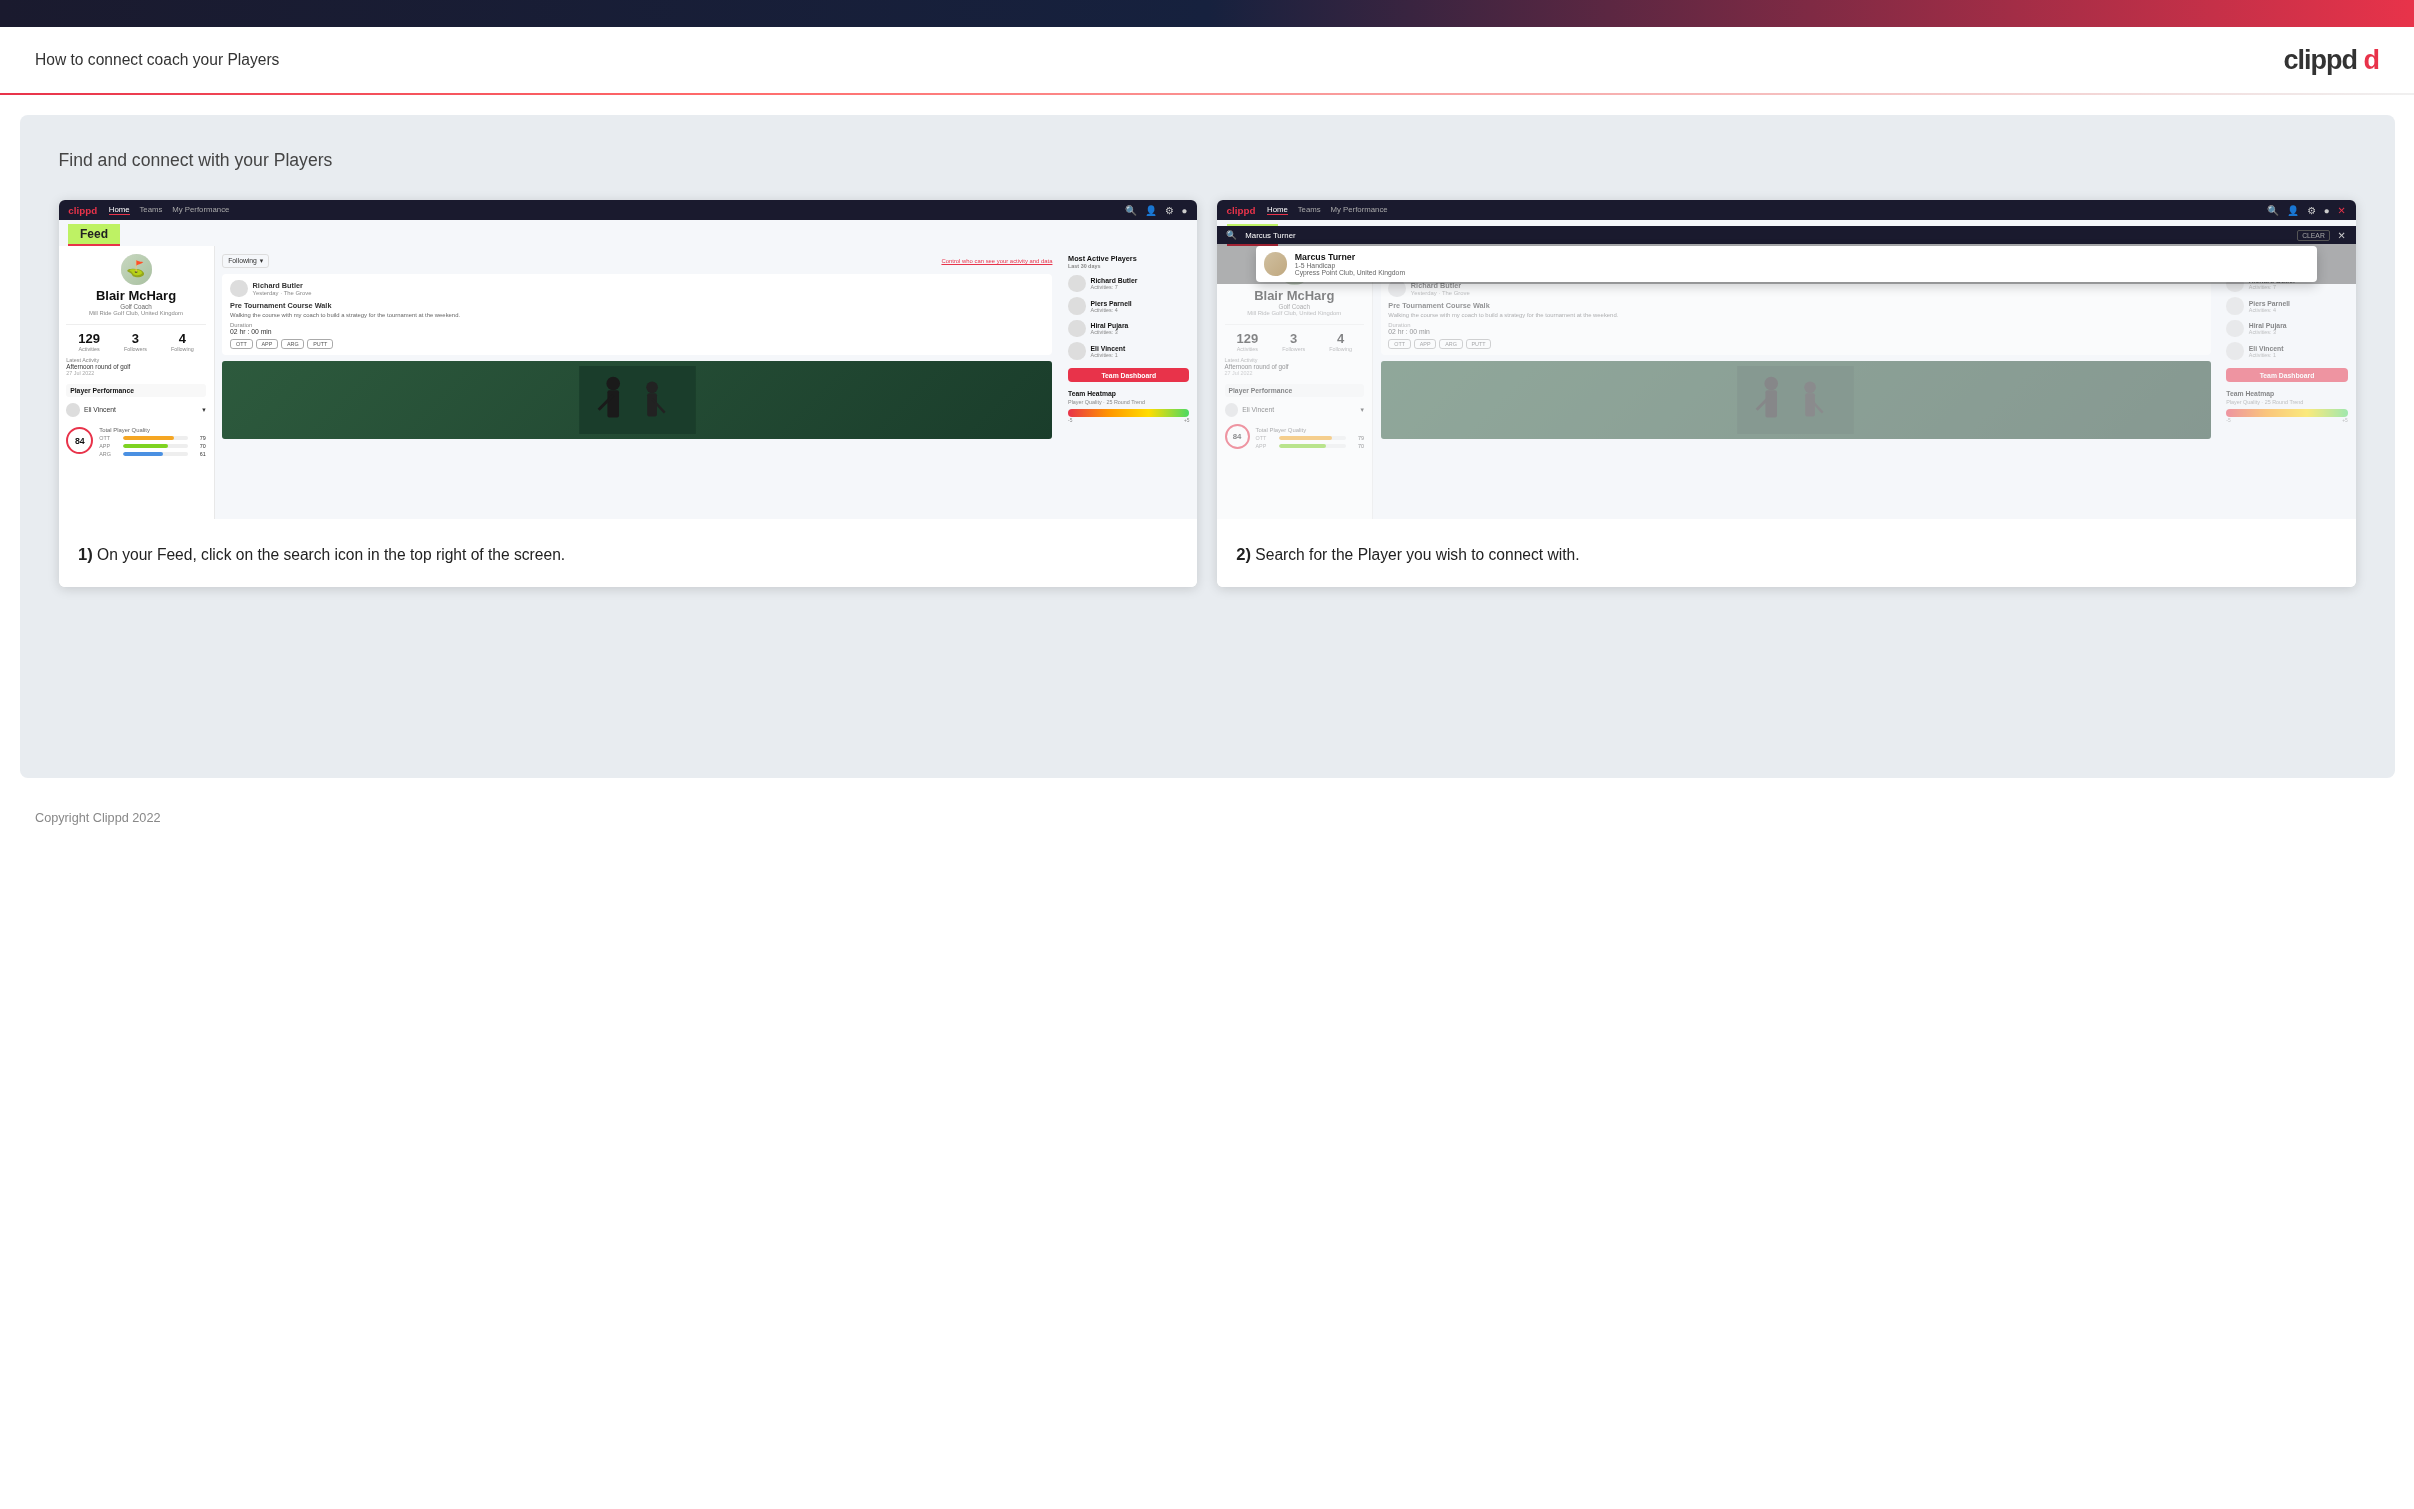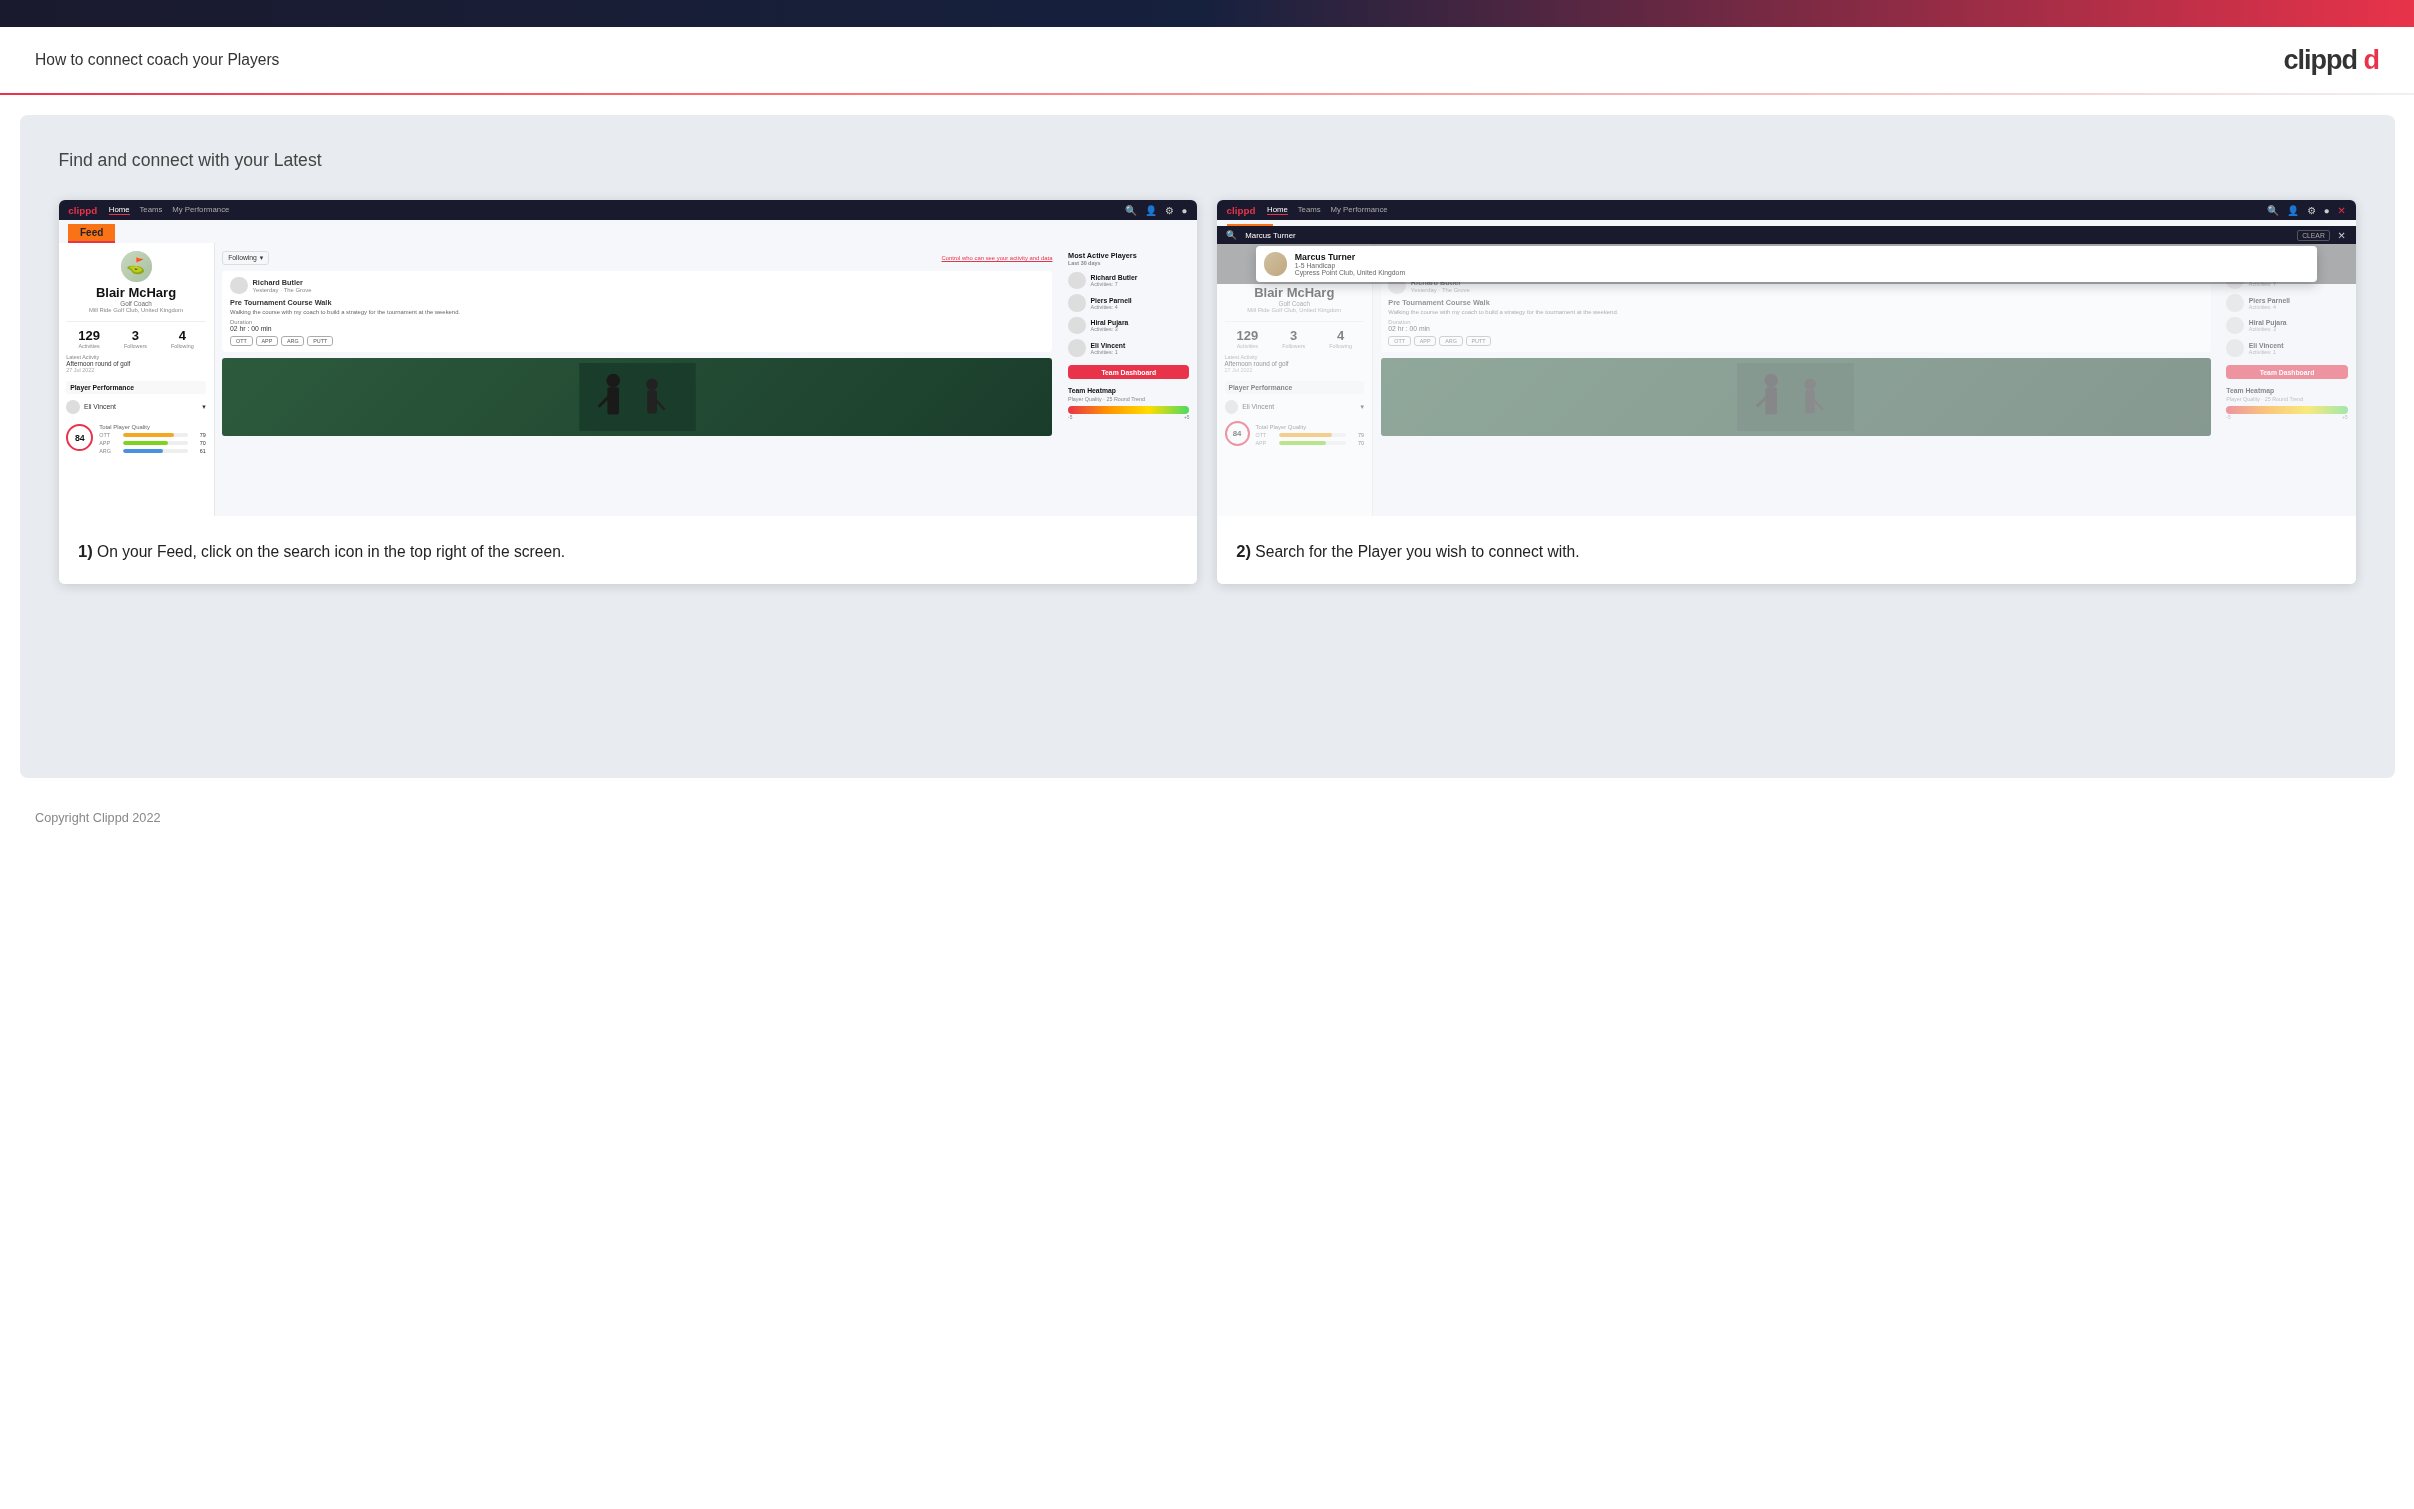--- a/index.html
+++ b/index.html
@@ -114,24 +114,24 @@
     .mini-nav-icons {
       margin-left: auto;
       display: flex;
       gap: 7.8px;
       color: #ccc;
       font-size: 9.8px;
     }
 
     
     .mini-feed-tab {
-      background: #f97316;
+      background: #bef264;
       display: inline-block;
       padding: 2.9px 11.7px;
-      font-size: 10px;
+      font-size: 12px;
       font-weight: 600;
       border-bottom: 2px solid #e8334a;
       margin: 0 9.8px;
     }
 
     
     .mini-content {
       display: grid;
       grid-template-columns: 156px 1fr 137px;
       gap: 0;
@@ -543,21 +543,21 @@
   <span class="header-title">How to connect coach your Players</span>
   <span class="logo">
     <span>clippd</span>
     <span style="color:#e8334a;">d</span>
   </span>
 </div>
 
 <div class="header-divider"></div>
 
 <div class="main">
-  <p class="main-subheading">Find and connect with your Latest</p>
+  <p class="main-subheading">Find and connect with your Players</p>
 
   <div class="panels">
 
     <div class="screenshot-panel">
       <div class="mini-app">
 
         <div class="mini-nav">
           <span class="mini-logo">clippd</span>
           <div class="mini-nav-links">
             <span class="mini-nav-link active">Home</span>

